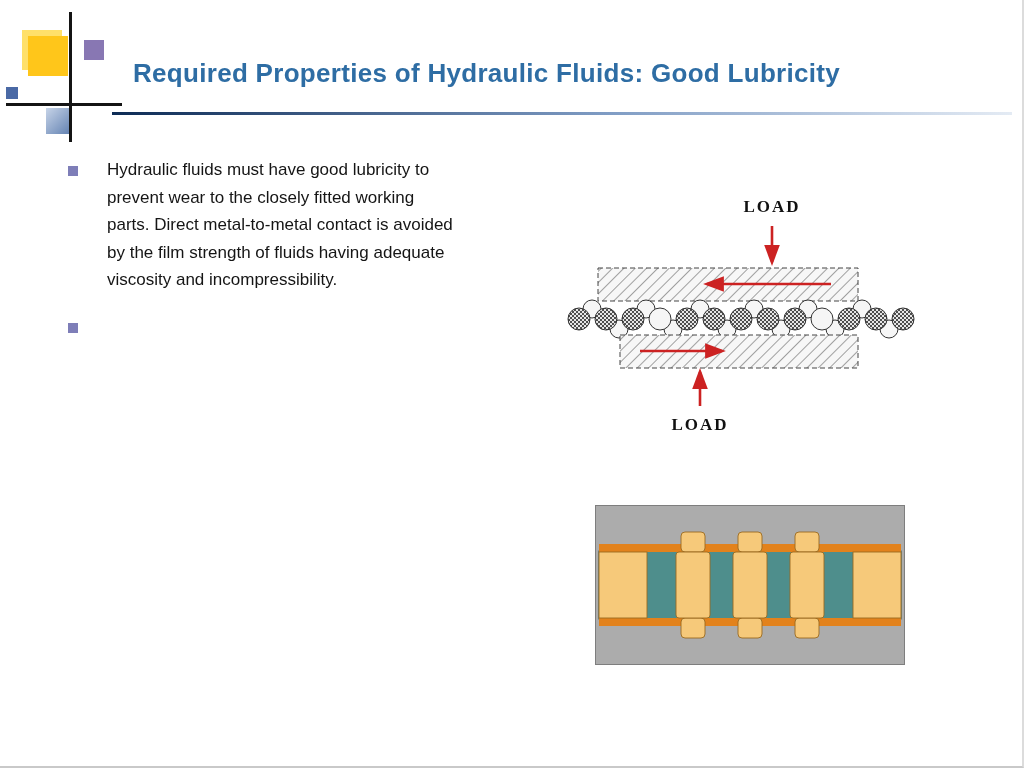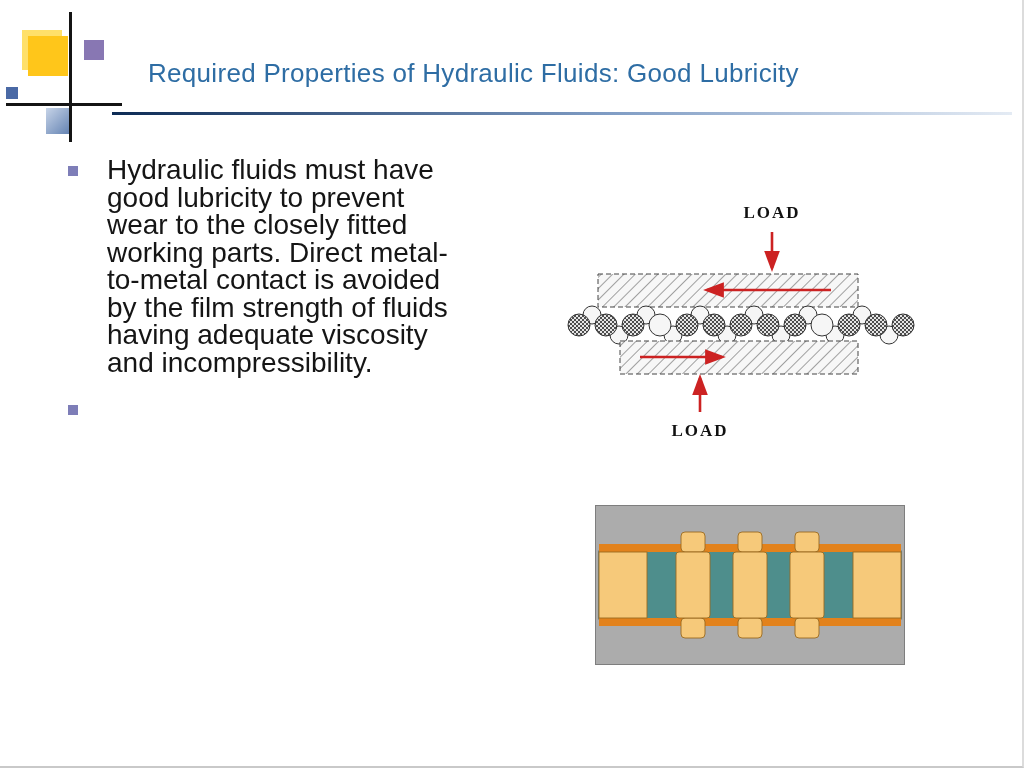--- a/index.html
+++ b/index.html
@@ -13,37 +13,37 @@
   .dec{position:absolute;}
   .sq-yellow-back{left:22px;top:30px;width:40px;height:40px;background:#ffe06a;}
   .sq-yellow{left:28px;top:36px;width:40px;height:40px;background:#ffc61a;}
   .sq-purple{left:84px;top:40px;width:20px;height:20px;background:#8877b3;}
   .sq-blue-small{left:6px;top:87px;width:12px;height:12px;background:#4a69a5;}
   .sq-blue-grad{left:46px;top:108px;width:26px;height:26px;background:linear-gradient(135deg,#c7d4e8,#5f7fb0);}
   .vline{left:69px;top:12px;width:3px;height:130px;background:#141414;}
   .hline{left:6px;top:103px;width:116px;height:3px;background:#141414;}
   
   .title{
-    position:absolute;left:148px;top:58px;width:860px;
-    font-size:26px;font-weight:normal;color:#2e6da4;letter-spacing:0.3px;
+    position:absolute;left:133px;top:58px;width:860px;
+    font-size:26px;font-weight:bold;color:#2e6da4;letter-spacing:0.3px;
   }
   .divider{
     position:absolute;left:112px;top:112px;width:900px;height:3px;
     background:linear-gradient(to right,#0d2b55,#7f9cc4 55%,#e4ebf4);
   }
   
   .bullets{position:absolute;left:62px;top:156px;width:410px;}
   .bullet{display:flex;margin-bottom:19px;}
   .marker{flex:0 0 auto;width:10px;height:10px;background:#7e7eb8;margin:10px 0 0 6px;}
   .btext{
-    margin:0 0 0 29px;width:348px;font-size:28px;line-height:27.5px;
+    margin:0 0 0 29px;width:348px;font-size:17px;line-height:27.5px;
     color:#151515;
   }
   
-  .friction-diagram{position:absolute;left:555px;top:184px;width:360px;height:270px;}
+  .friction-diagram{position:absolute;left:555px;top:178px;width:360px;height:270px;}
   .spool-diagram{position:absolute;left:595px;top:505px;width:310px;height:160px;}
   svg{display:block;}
   .load-label{
     font-family:"Liberation Serif",serif;font-weight:bold;font-size:17px;
     letter-spacing:2px;fill:#111;
   }
 </style>
 </head>
 <body>
 

